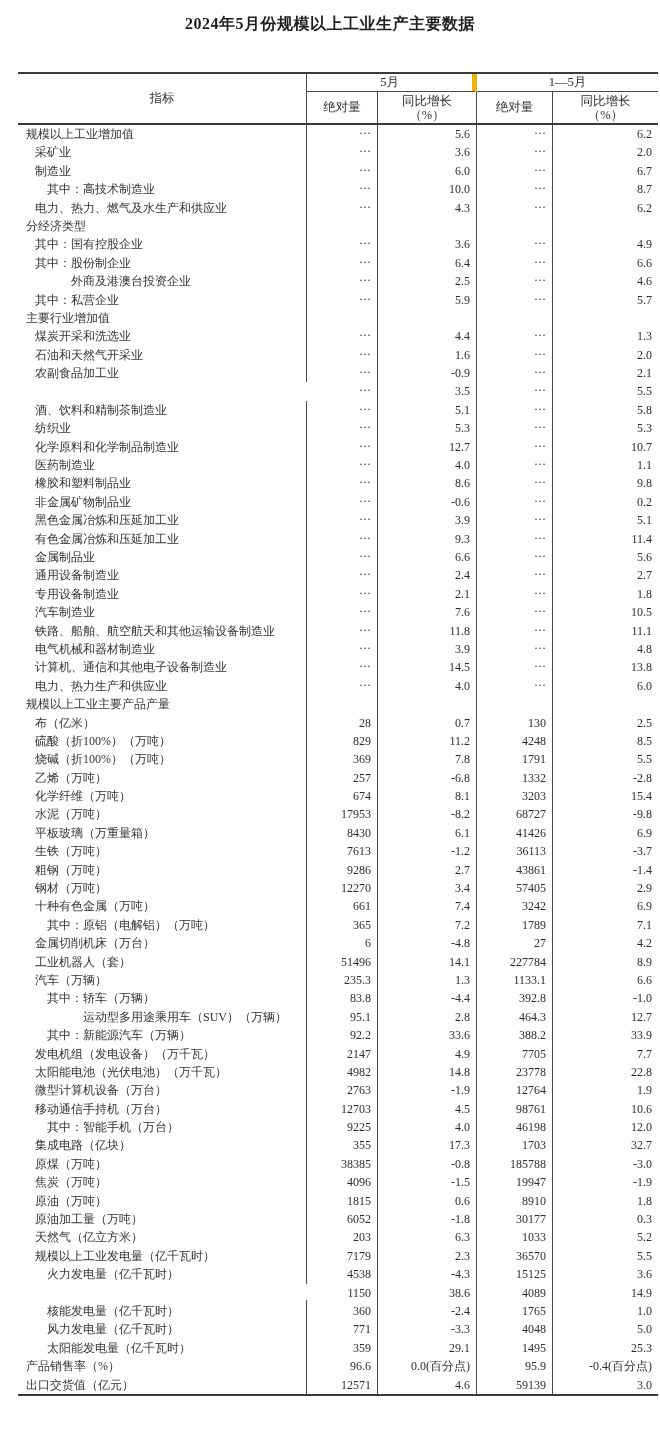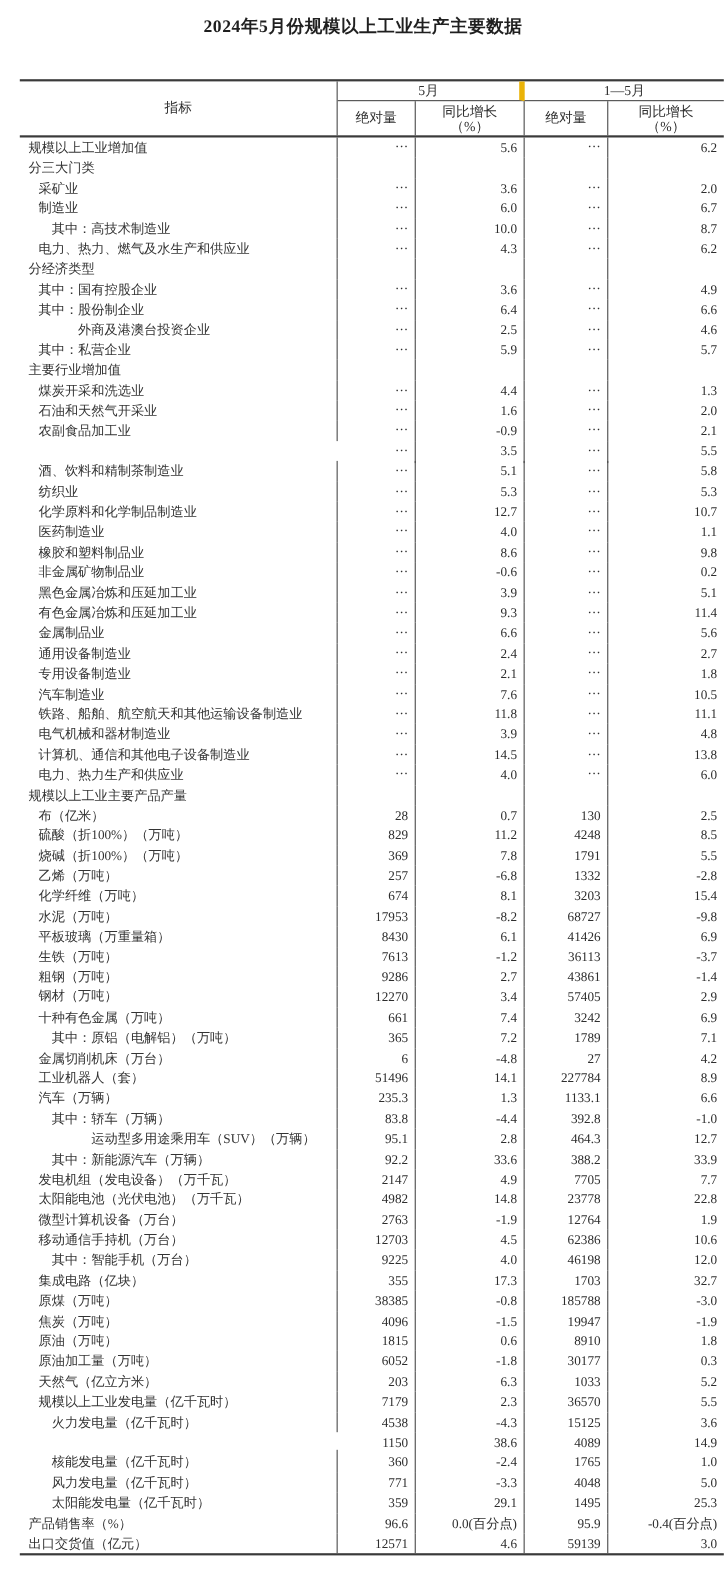--- a/index.html
+++ b/index.html
@@ -82,27 +82,20 @@
   </div>
   <div class="tbody" id="tbody">
   <div class="row">
     <div class="cell c-name" style="padding-left: 8px;">规模以上工业增加值</div>
     <div class="cell c-num"><span class="dots">…</span></div>
     <div class="cell c-num">5.6</div>
     <div class="cell c-num"><span class="dots">…</span></div>
     <div class="cell c-num">6.2</div>
   </div>
 
-  <div class="row">
-    <div class="cell c-name" style="padding-left: 8px;">分三大门类</div>
-    <div class="cell c-num"></div>
-    <div class="cell c-num"></div>
-    <div class="cell c-num"></div>
-    <div class="cell c-num"></div>
-  </div>
 
   <div class="row">
     <div class="cell c-name" style="padding-left: 17px;">采矿业</div>
     <div class="cell c-num"><span class="dots">…</span></div>
     <div class="cell c-num">3.6</div>
     <div class="cell c-num"><span class="dots">…</span></div>
     <div class="cell c-num">2.0</div>
   </div>
 
   <div class="row">
@@ -411,21 +404,21 @@
 
   <div class="row">
     <div class="cell c-name" style="padding-left: 17px;">粗钢（万吨）</div>
     <div class="cell c-num">9286</div>
     <div class="cell c-num">2.7</div>
     <div class="cell c-num">43861</div>
     <div class="cell c-num">-1.4</div>
   </div>
 
   <div class="row">
-    <div class="cell c-name" style="padding-left: 17px; font-family: Liberation Mono, monospace;">钢材（万吨）</div>
+    <div class="cell c-name" style="padding-left: 17px;">钢材（万吨）</div>
     <div class="cell c-num">12270</div>
     <div class="cell c-num">3.4</div>
     <div class="cell c-num">57405</div>
     <div class="cell c-num">2.9</div>
   </div>
 
   <div class="row">
     <div class="cell c-name" style="padding-left: 17px;">十种有色金属（万吨）</div>
     <div class="cell c-num">661</div>
     <div class="cell c-num">7.4</div>
@@ -510,21 +503,21 @@
     <div class="cell c-num">2763</div>
     <div class="cell c-num">-1.9</div>
     <div class="cell c-num">12764</div>
     <div class="cell c-num">1.9</div>
   </div>
 
   <div class="row">
     <div class="cell c-name" style="padding-left: 17px;">移动通信手持机（万台）</div>
     <div class="cell c-num">12703</div>
     <div class="cell c-num">4.5</div>
-    <div class="cell c-num">62386</div>
+    <div class="cell c-num">98761</div>
     <div class="cell c-num">10.6</div>
   </div>
 
   <div class="row">
     <div class="cell c-name" style="padding-left: 29px;">其中：智能手机（万台）</div>
     <div class="cell c-num">9225</div>
     <div class="cell c-num">4.0</div>
     <div class="cell c-num">46198</div>
     <div class="cell c-num">12.0</div>
   </div>

